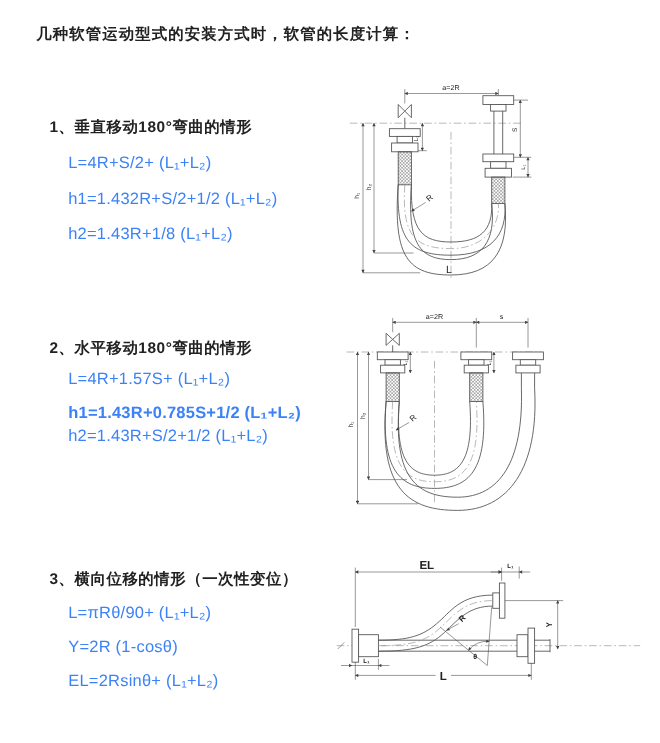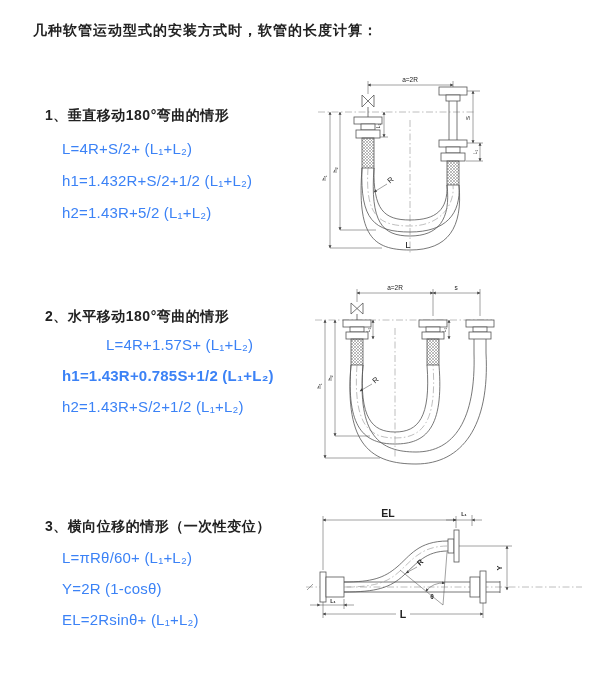--- a/index.html
+++ b/index.html
@@ -11,23 +11,23 @@
   .title{left:33px;top:22px;font-size:14px;font-weight:600;letter-spacing:1px;}
   .heading{font-size:14px;font-weight:600;letter-spacing:0.5px;}
   .formula{font-size:15px;font-weight:400;color:#3b82f6;letter-spacing:0.2px;}
   
   .s1h{left:45px;top:107px;}
   .s1f0{left:62px;top:140px;}
   .s1f1{left:62px;top:172px;}
   .s1f2{left:62px;top:204px;}
   
   .s2h{left:45px;top:308px;}
-  .s2f0{left:62px;top:336px;margin-left:44px;}
+  .s2f0{left:62px;top:336px;}
   .s2f1{left:62px;top:367px;font-weight:bold;}
-  .s2f2{left:62px;top:398px;}
+  .s2f2{left:62px;top:388px;}
   
   .s3h{left:45px;top:518px;}
   .s3f0{left:62px;top:549px;}
   .s3f1{left:62px;top:580px;}
   .s3f2{left:62px;top:611px;}
   
   .d1{left:310px;top:70px;}
   .d2{left:310px;top:278px;}
   .d3{left:300px;top:500px;font-weight:bold;}
   svg{display:block;}
@@ -52,29 +52,29 @@
       <path d="M0,0 L3,3 M3,0 L0,3" stroke="#7a7a7a" stroke-width="0.5"></path>
     </pattern>
   </defs>
 </svg>
 
 <div class="abs title">几种软管运动型式的安装方式时，软管的长度计算：</div>
 
 <div class="abs heading s1h">1、垂直移动180°弯曲的情形</div>
 <div class="abs formula s1f0">L=4R+S/2+ (L₁+L₂)</div>
 <div class="abs formula s1f1">h1=1.432R+S/2+1/2 (L₁+L₂)</div>
-<div class="abs formula s1f2">h2=1.43R+5/2 (L₁+L₂)</div>
+<div class="abs formula s1f2">h2=1.43R+1/8 (L₁+L₂)</div>
 
 <div class="abs heading s2h">2、水平移动180°弯曲的情形</div>
 <div class="abs formula s2f0">L=4R+1.57S+ (L₁+L₂)</div>
 <div class="abs formula s2f1">h1=1.43R+0.785S+1/2 (L₁+L₂)</div>
 <div class="abs formula s2f2">h2=1.43R+S/2+1/2 (L₁+L₂)</div>
 
 <div class="abs heading s3h">3、横向位移的情形（一次性变位）</div>
-<div class="abs formula s3f0">L=πRθ/60+ (L₁+L₂)</div>
+<div class="abs formula s3f0">L=πRθ/90+ (L₁+L₂)</div>
 <div class="abs formula s3f1">Y=2R (1-cosθ)</div>
 <div class="abs formula s3f2">EL=2Rsinθ+ (L₁+L₂)</div>
 
 <div class="abs d1">
 <svg width="290" height="195" viewBox="0 0 290 195">
   <g>
     <line class="cl" x1="8" y1="42" x2="165" y2="42"></line>
     <line class="cl" x1="100" y1="50" x2="100" y2="183"></line>
   </g>
   <g>

